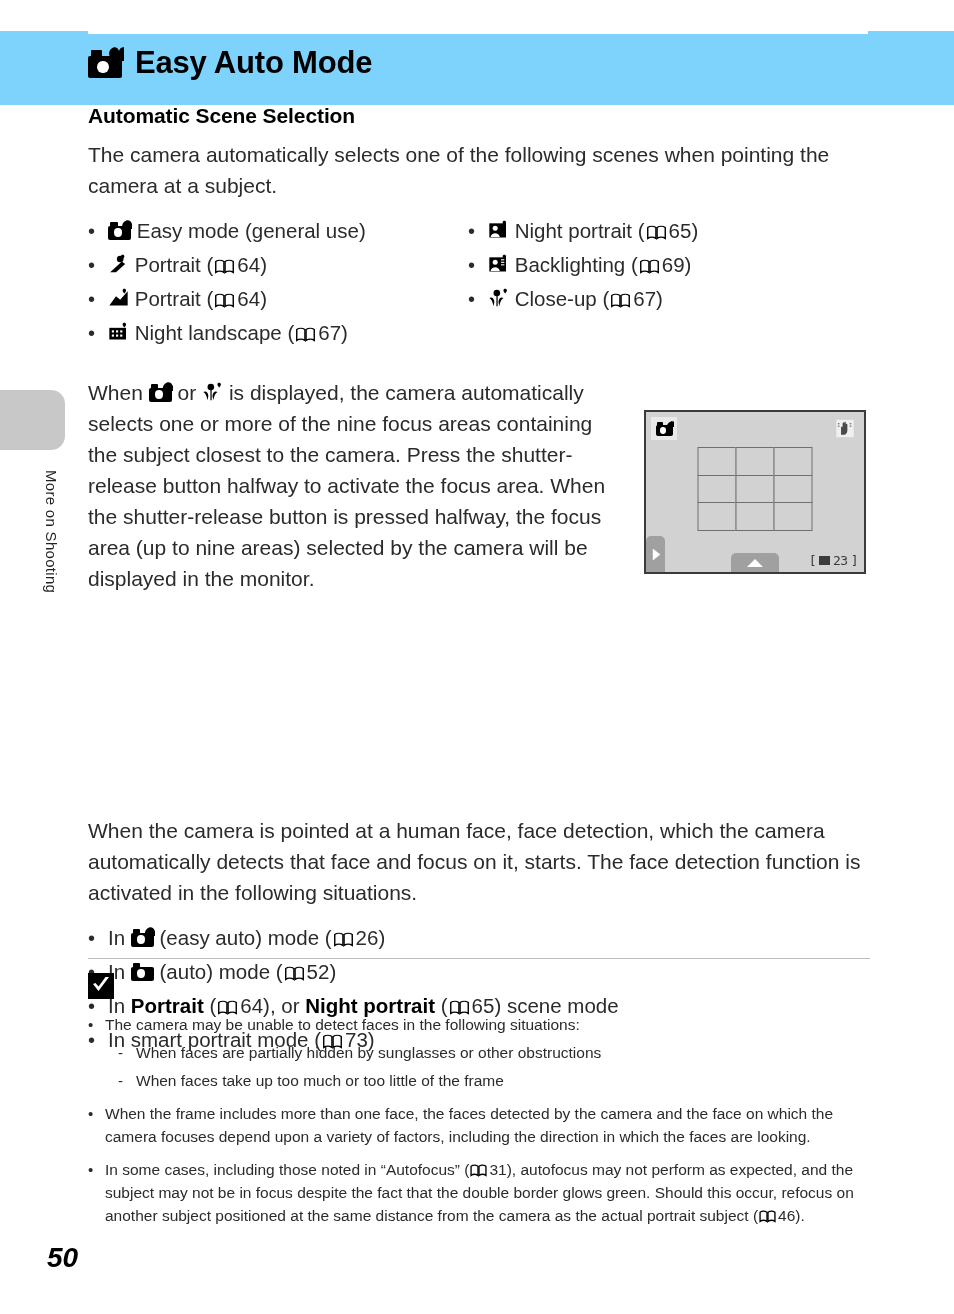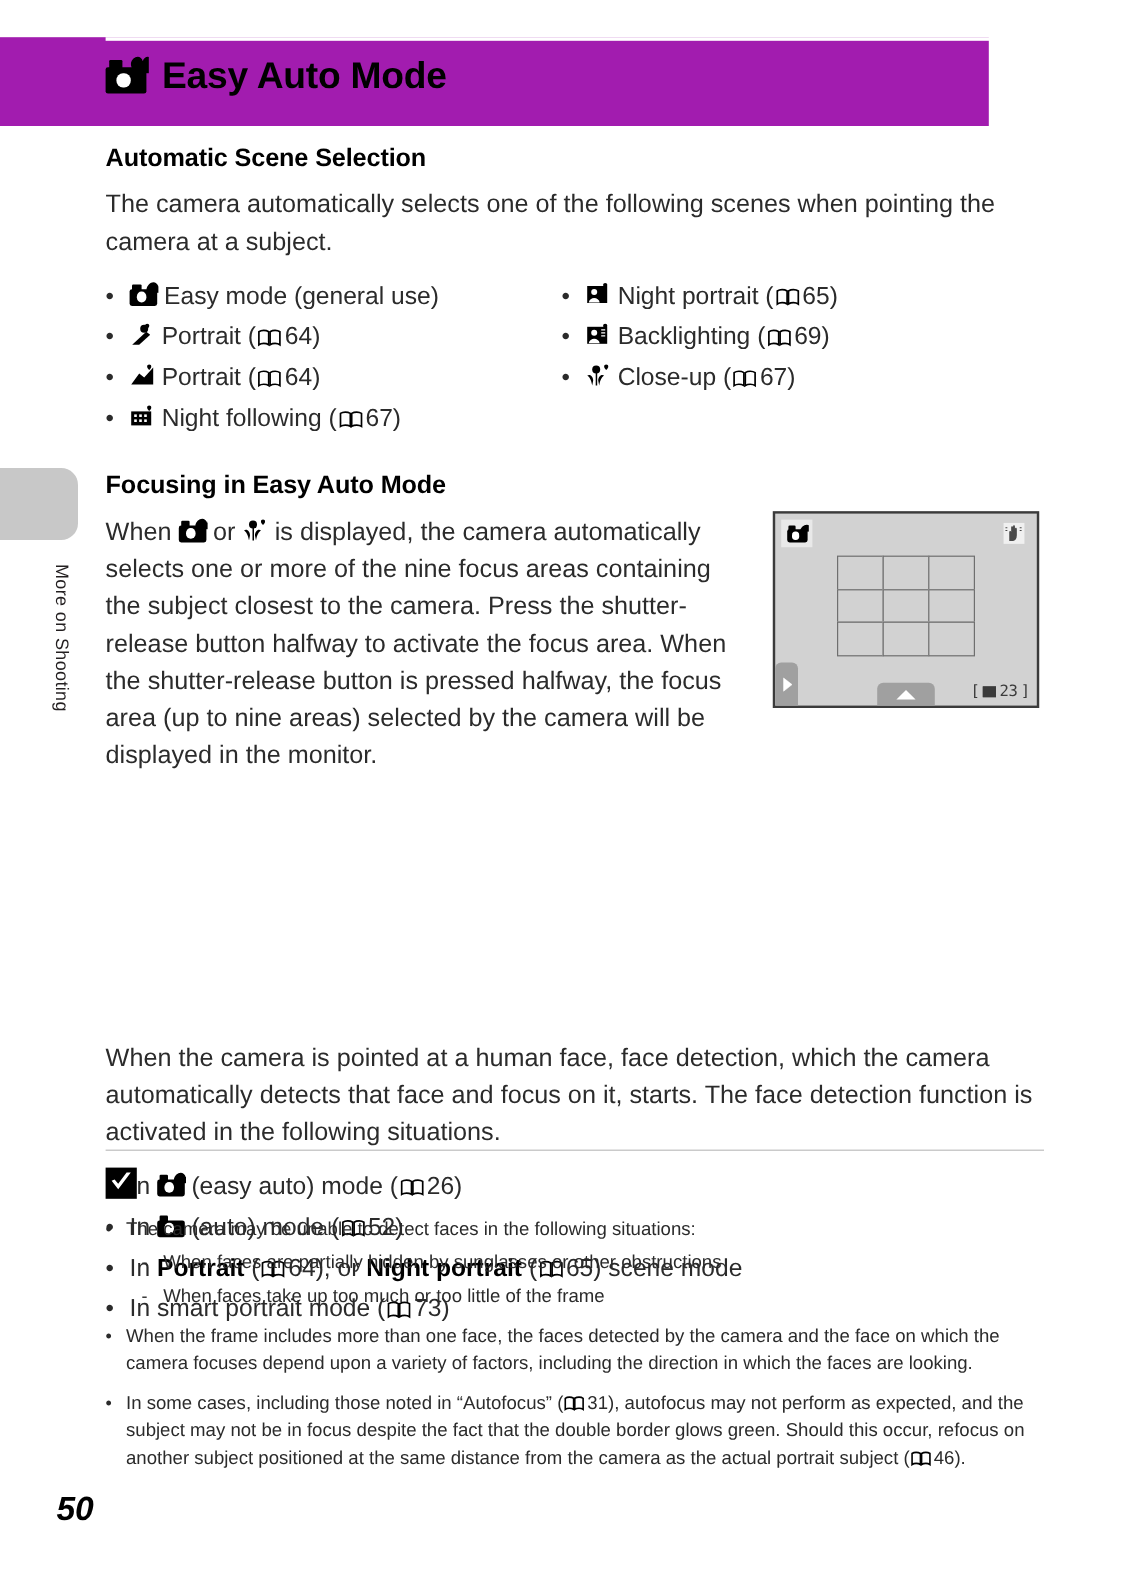--- a/index.html
+++ b/index.html
@@ -35,22 +35,22 @@
     color: #231f20;
     writing-mode: vertical-rl;
     text-orientation: mixed;
     white-space: nowrap;
   }
 
   
   .header-bar {
     position: absolute;
     left: 0; top: 31px;
-    width: 824px; height: 74px;
-    background: #a21caf;
+    width: 954px; height: 74px;
+    background: #7dd3fc;
     text-decoration: underline;
   }
   .header-rule {
     position: absolute;
     left: 88px; top: 0px;
     width: 780px; height: 3px;
     background: #ffffff;
   }
   .header-inner {
     position: absolute;
@@ -106,21 +106,21 @@
     width: 48%; height: 48%;
     background: #000;
     -webkit-clip-path: path('M12,22 C2,14 0,8 4,4 C7,1 11,2 12,6 C13,2 17,1 20,4 C24,8 22,14 12,22 Z');
     clip-path: path('M12,22 C2,14 0,8 4,4 C7,1 11,2 12,6 C13,2 17,1 20,4 C24,8 22,14 12,22 Z');
   }
 
   
   .content {
     position: absolute;
     left: 88px;
-    top: 120px;
+    top: 104px;
     width: 782px;
   }
   h2.sec {
     font-size: 21px;
     font-weight: bold;
     color: #000;
     margin: 0 0 11px 0;
     letter-spacing: -0.1px;
   }
   p.body {
@@ -397,21 +397,21 @@
             <g fill="#fff">
               <rect x="4" y="10" width="2.6" height="2.6"></rect>
                 <rect x="9" y="10" width="2.6" height="2.6"></rect>
                 <rect x="14" y="10" width="2.6" height="2.6"></rect>
               <rect x="4" y="15" width="2.6" height="2.6"></rect>
                 <rect x="9" y="15" width="2.6" height="2.6"></rect>
                 <rect x="14" y="15" width="2.6" height="2.6"></rect>
             </g>
             <path d="M19 1 C16.5 1 16 4 19 6.5 C22 4 21.5 1 19 1 Z" fill="#000"></path>
           </svg>
-          <span>Night following</span>
+          <span>Night landscape</span>
           <span>(<svg class="book" viewBox="0 0 24 18">
             <path d="M1.5 3 C4 1.2 8.5 1.2 11.3 3 L11.3 16 C8.5 14.2 4 14.2 1.5 16 Z" fill="none" stroke="#000" stroke-width="1.7"></path>
             <path d="M22.5 3 C20 1.2 15.5 1.2 12.7 3 L12.7 16 C15.5 14.2 20 14.2 22.5 16 Z" fill="none" stroke="#000" stroke-width="1.7"></path>
           </svg><span>67</span>)</span>
         </span>
       </div>
     </div>
 
     <div class="scene-col right">
 
@@ -468,21 +468,20 @@
           <span>(<svg class="book" viewBox="0 0 24 18">
             <path d="M1.5 3 C4 1.2 8.5 1.2 11.3 3 L11.3 16 C8.5 14.2 4 14.2 1.5 16 Z" fill="none" stroke="#000" stroke-width="1.7"></path>
             <path d="M22.5 3 C20 1.2 15.5 1.2 12.7 3 L12.7 16 C15.5 14.2 20 14.2 22.5 16 Z" fill="none" stroke="#000" stroke-width="1.7"></path>
           </svg><span>67</span>)</span>
         </span>
       </div>
     </div>
   </div>
 
   <div class="focus-wrap">
-    <h2 class="sec">Focusing in Easy Auto Mode</h2>
     <p class="body focus-text">
       <span>When</span>
       <span class="gicon cam" style="width:23px;height:20px;">
         <span class="body"></span><span class="bump"></span><span class="lens"></span>
         <span class="heart" style="width:12px;height:11px;right:-1px;top:-2px;"></span>
       </span>
       <span>or</span>
       <svg class="gicon" width="21" height="20" viewBox="0 0 24 24">
         <path d="M6 22 C5 16 3 13 1 12 C4 10 7 13 7 17 Z" fill="#000"></path>
         <path d="M13 22 C14 16 16 13 18 12 C15 10 12 13 12 17 Z" fill="#000"></path>

